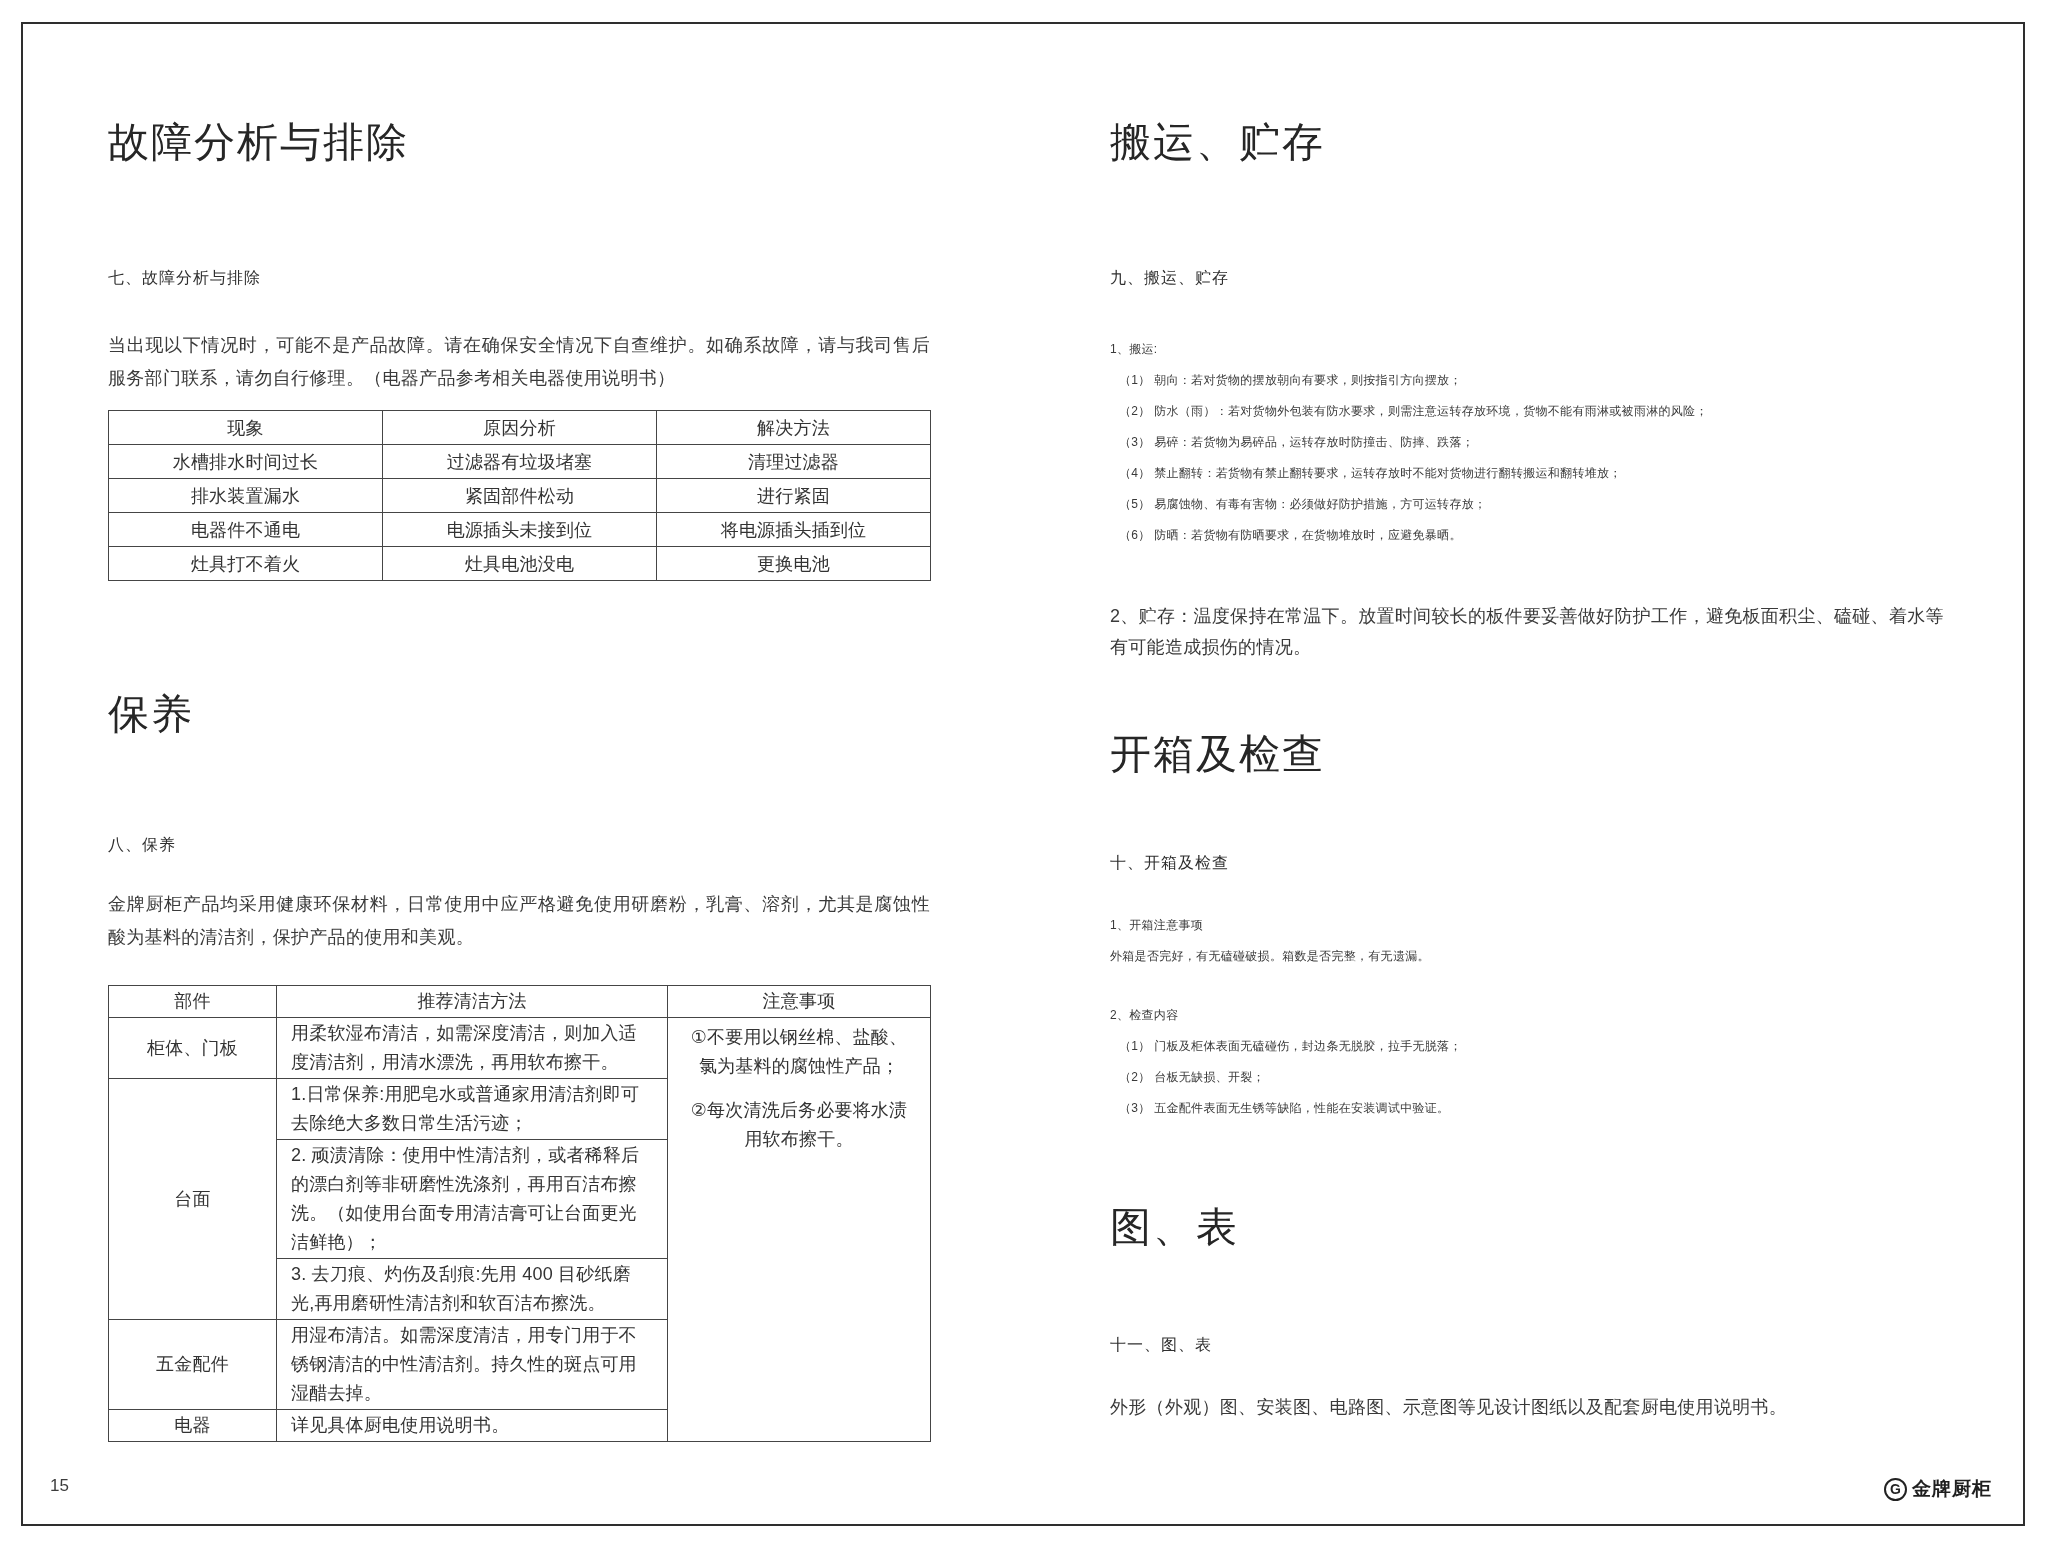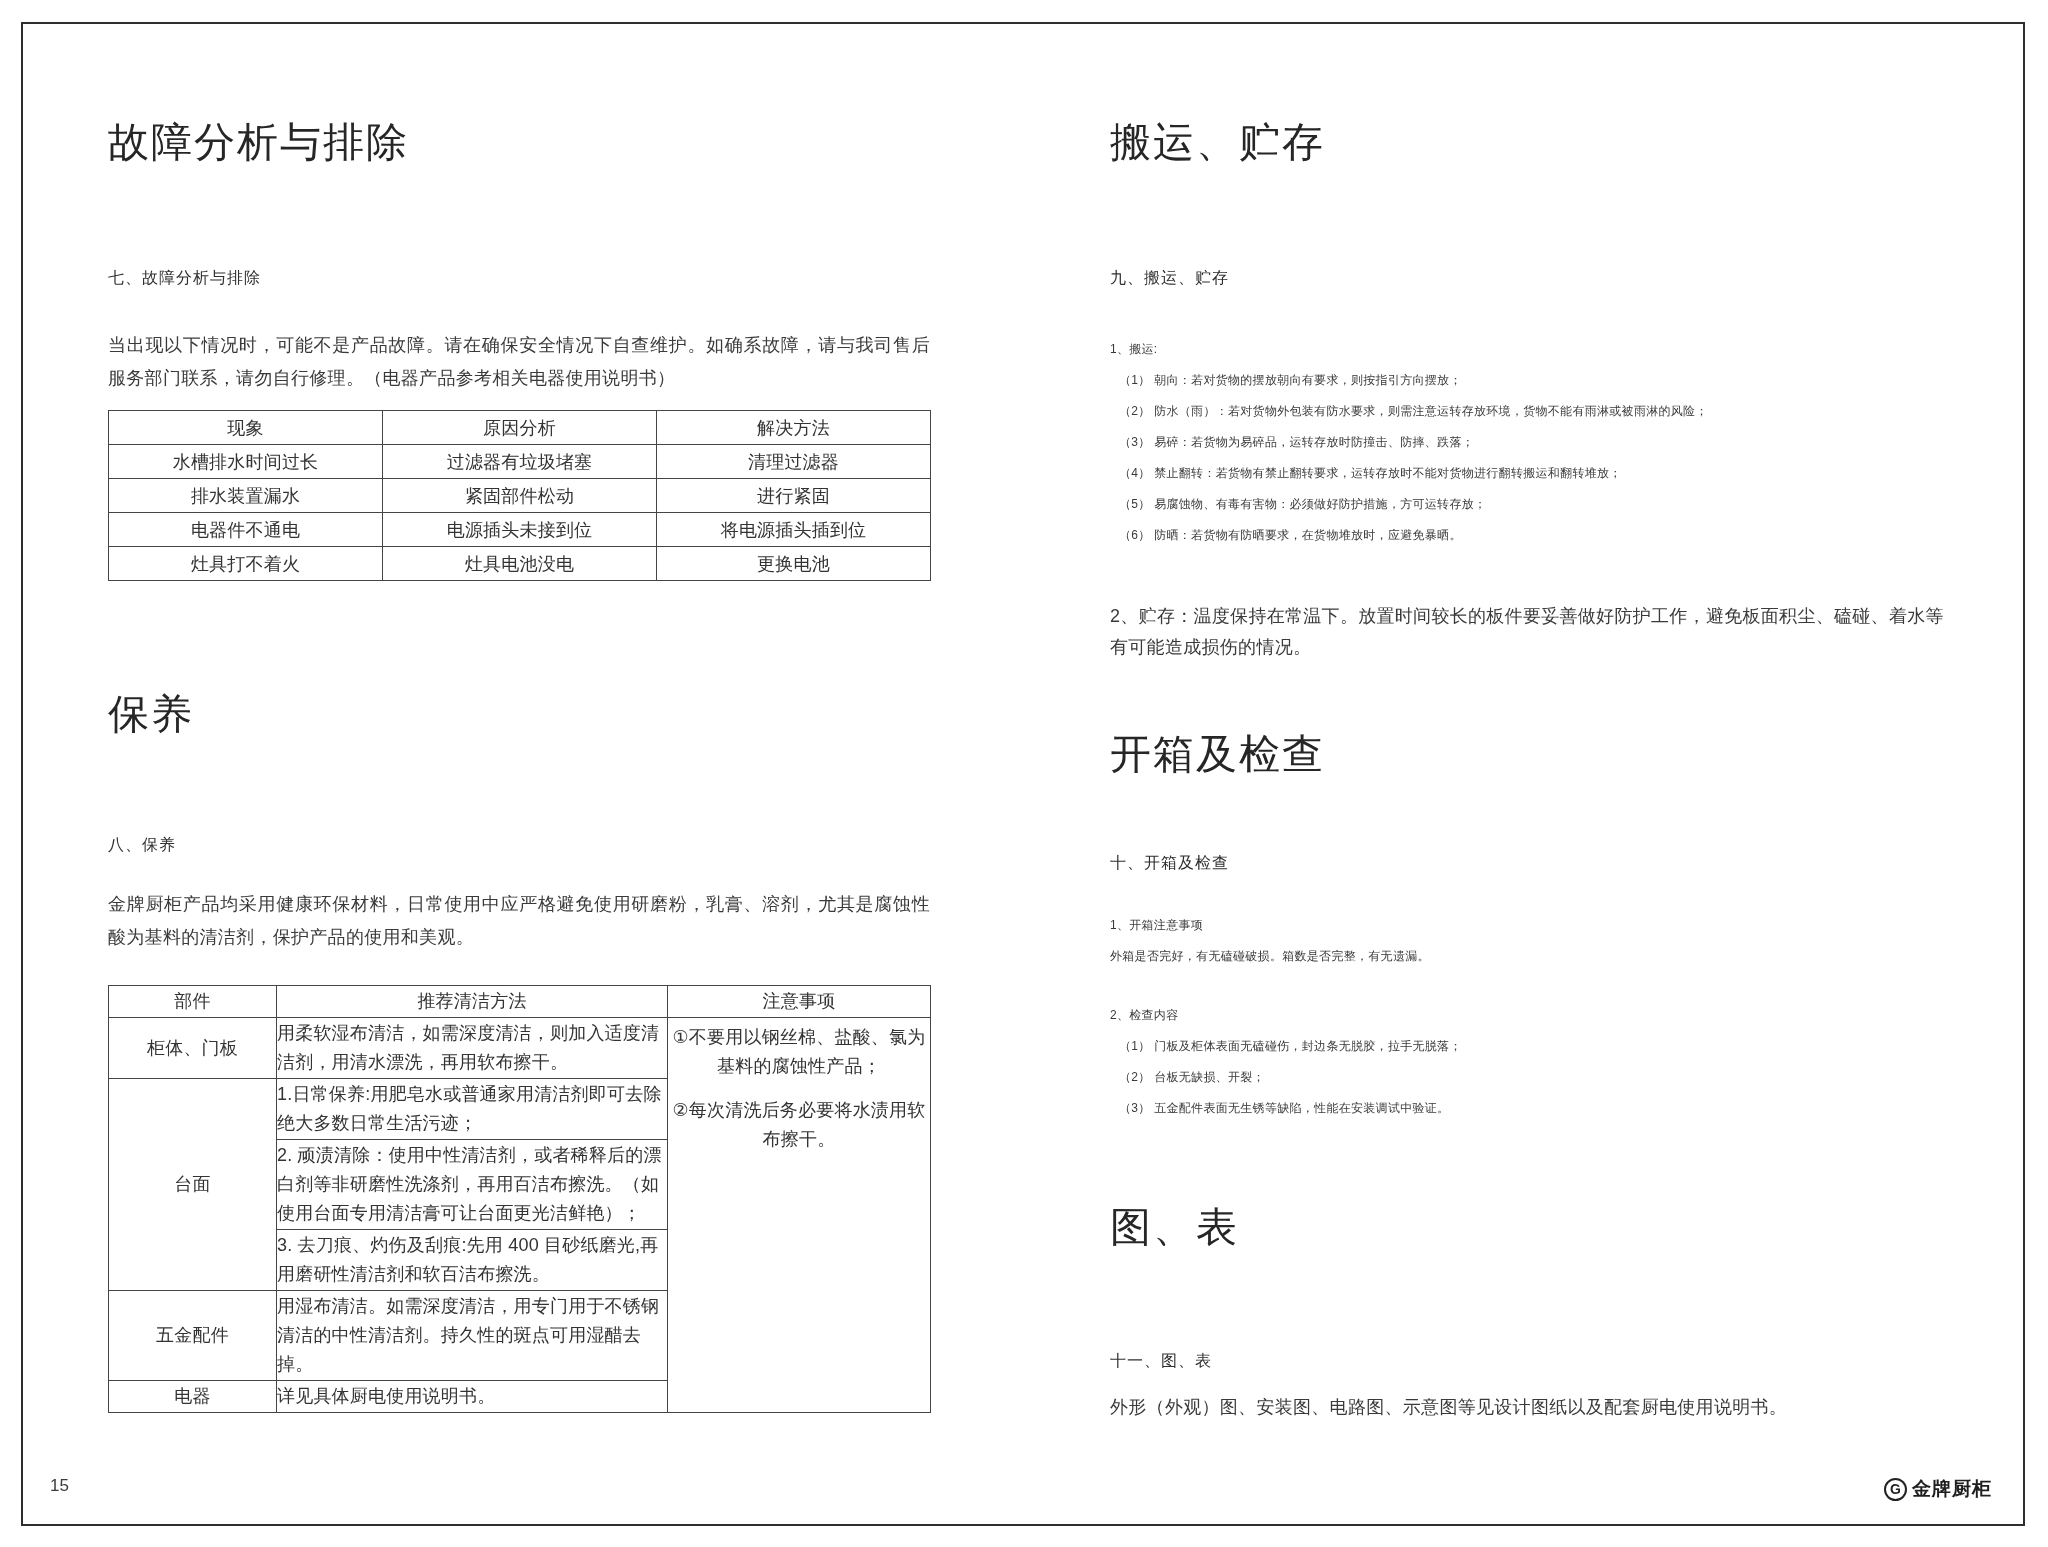--- a/index.html
+++ b/index.html
@@ -35,21 +35,21 @@
   }
   .list-item{text-indent:9px;}
   .doc-table{
     position:absolute;border-collapse:collapse;table-layout:fixed;
     font-size:18px;color:#333;letter-spacing:0.2px;
   }
   .doc-table td,.doc-table th{
     border:1px solid #454545;font-weight:400;overflow:hidden;margin-left:29px;
   }
   .t1 td{height:33px;text-align:center;padding:0 4px;line-height:22px;}
-  .t2 td{line-height:29px;padding:1px 0;vertical-align:middle;}
+  .t2 td{line-height:29px;padding:1px 14px;vertical-align:middle;}
   .t2 .c-center{text-align:center;padding:1px 4px;}
   .t2 .c-top{vertical-align:top;padding-top:5px;text-align:center;}
   .t2 .hdr{text-align:center;height:29px;}
   .note-line{margin-bottom:15px;}
   .note-line:last-child{margin-bottom:0;}
   .footer-pagenum{
     position:absolute;left:50px;top:1476px;font-size:17px;color:#3c3c3c;
   }
   .brand{
     position:absolute;left:1884px;top:1476px;display:flex;align-items:center;
@@ -184,21 +184,21 @@
 
 <div class="list-block" style="left:1110px;top:1000px;width:840px;">
   <div>2、检查内容</div>
   <div class="list-item">（1） 门板及柜体表面无磕碰伤，封边条无脱胶，拉手无脱落；</div>
   <div class="list-item">（2） 台板无缺损、开裂；</div>
   <div class="list-item">（3） 五金配件表面无生锈等缺陷，性能在安装调试中验证。</div>
 </div>
 
 <div class="h1" style="left:1110px;top:1203px;">图、表</div>
 
-<div class="sec-heading" style="left:1110px;top:1333px;margin-top:16px;">十一、图、表</div>
+<div class="sec-heading" style="left:1110px;top:1333px;">十一、图、表</div>
 
 <div class="para-r" style="left:1110px;top:1392px;width:840px;">外形（外观）图、安装图、电路图、示意图等见设计图纸以及配套厨电使用说明书。</div>
 
 <div class="footer-pagenum">15</div>
 
 <div class="brand">
   <span class="g-icon">G</span>
   <span class="brand-text">金牌厨柜</span>
 </div>
 

